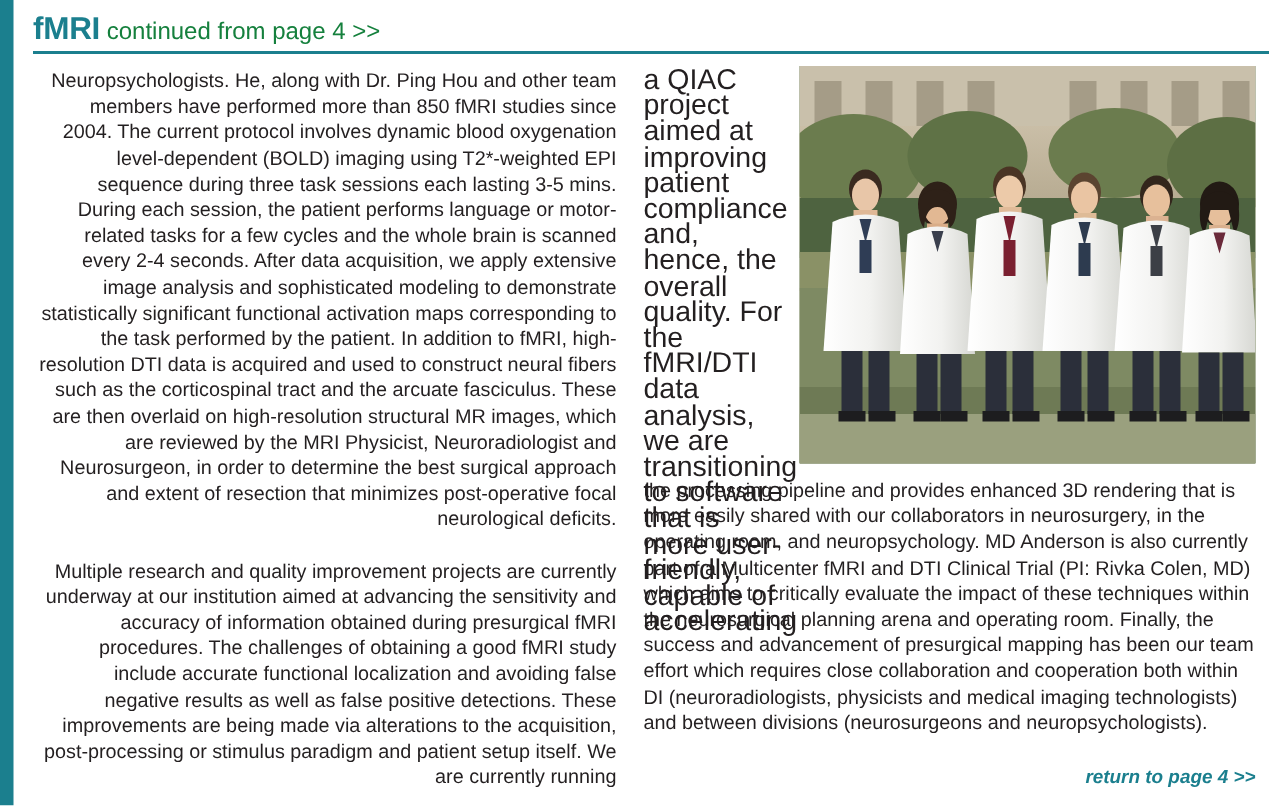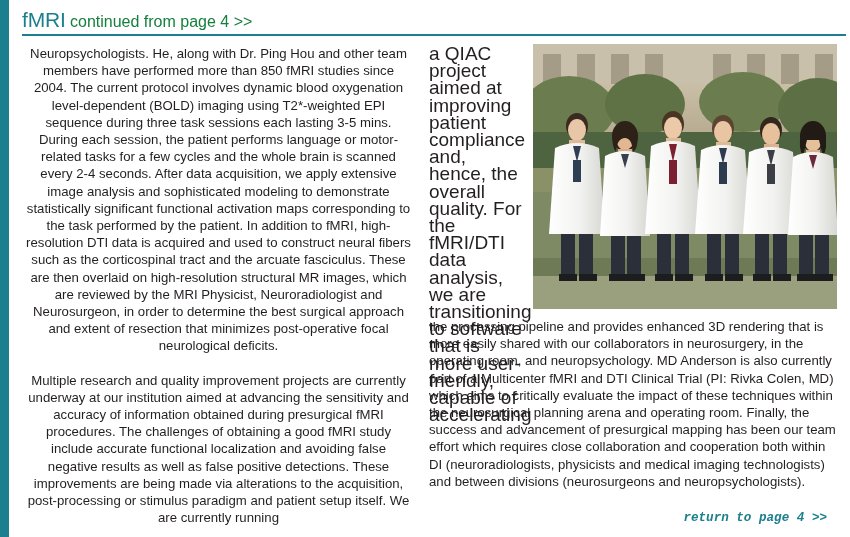--- a/index.html
+++ b/index.html
@@ -37,21 +37,21 @@
   
   .header {
     position: absolute;
     left: 13px;
     top: 8px;
     width: 810px;
     height: 30px;
   }
   .header-title {
     font-size: 21px;
-    font-weight: normal;
+    font-weight: bold;
     color: #1b7f8e;
     letter-spacing: -0.2px;
   }
   .header-cont {
     font-size: 16px;
     font-weight: normal;
     color: #15803d;
     letter-spacing: 0px;
   }
   .header-rule {
@@ -62,21 +62,21 @@
     height: 2px;
     background: #1b7f8e;
   }
 
   
   .col {
     position: absolute;
     font-size: 13.2px;
     line-height: 17.2px;
     color: #231f20;
-    text-align: center;
+    text-align: right;
   }
   .col-left {
     left: 17px;
     top: 45px;
     width: 385px;
   }
   .col p {
     margin: 0 0 17px 0;
   }
   .col p:last-child { margin-bottom: 12px; }
@@ -106,28 +106,27 @@
     left: 420px;
     top: 318px;
     width: 408px;
     font-size: 13.2px;
     line-height: 17.2px;
   }
   .right-wide p { margin: 0 0 17px 0; }
 
   .return-link {
     position: absolute;
-    right: 23px;
+    right: 13px;
     bottom: 12px;
     font-size: 12.6px;
     font-style: italic;
     font-weight: bold;
     color: #1b7f8e;
     text-align: center;
-    font-family: Liberation Mono, monospace;
   }
 </style>
 </head>
 <body>
 
 <div class="left-bar"></div>
 
 <div class="page">
 
   <div class="header">

